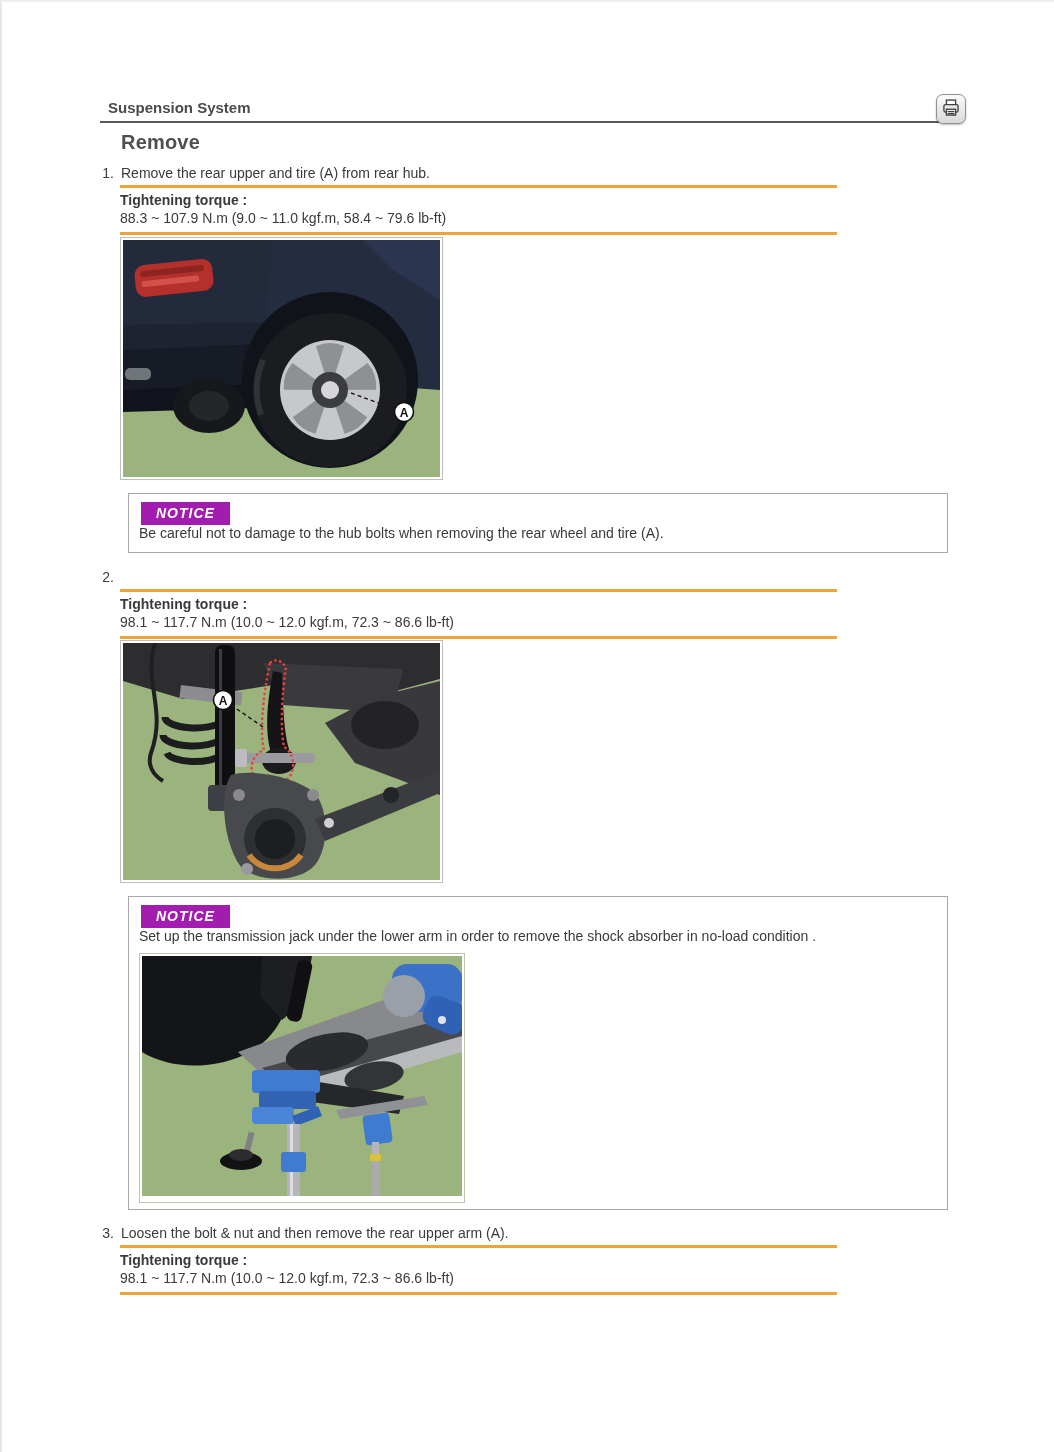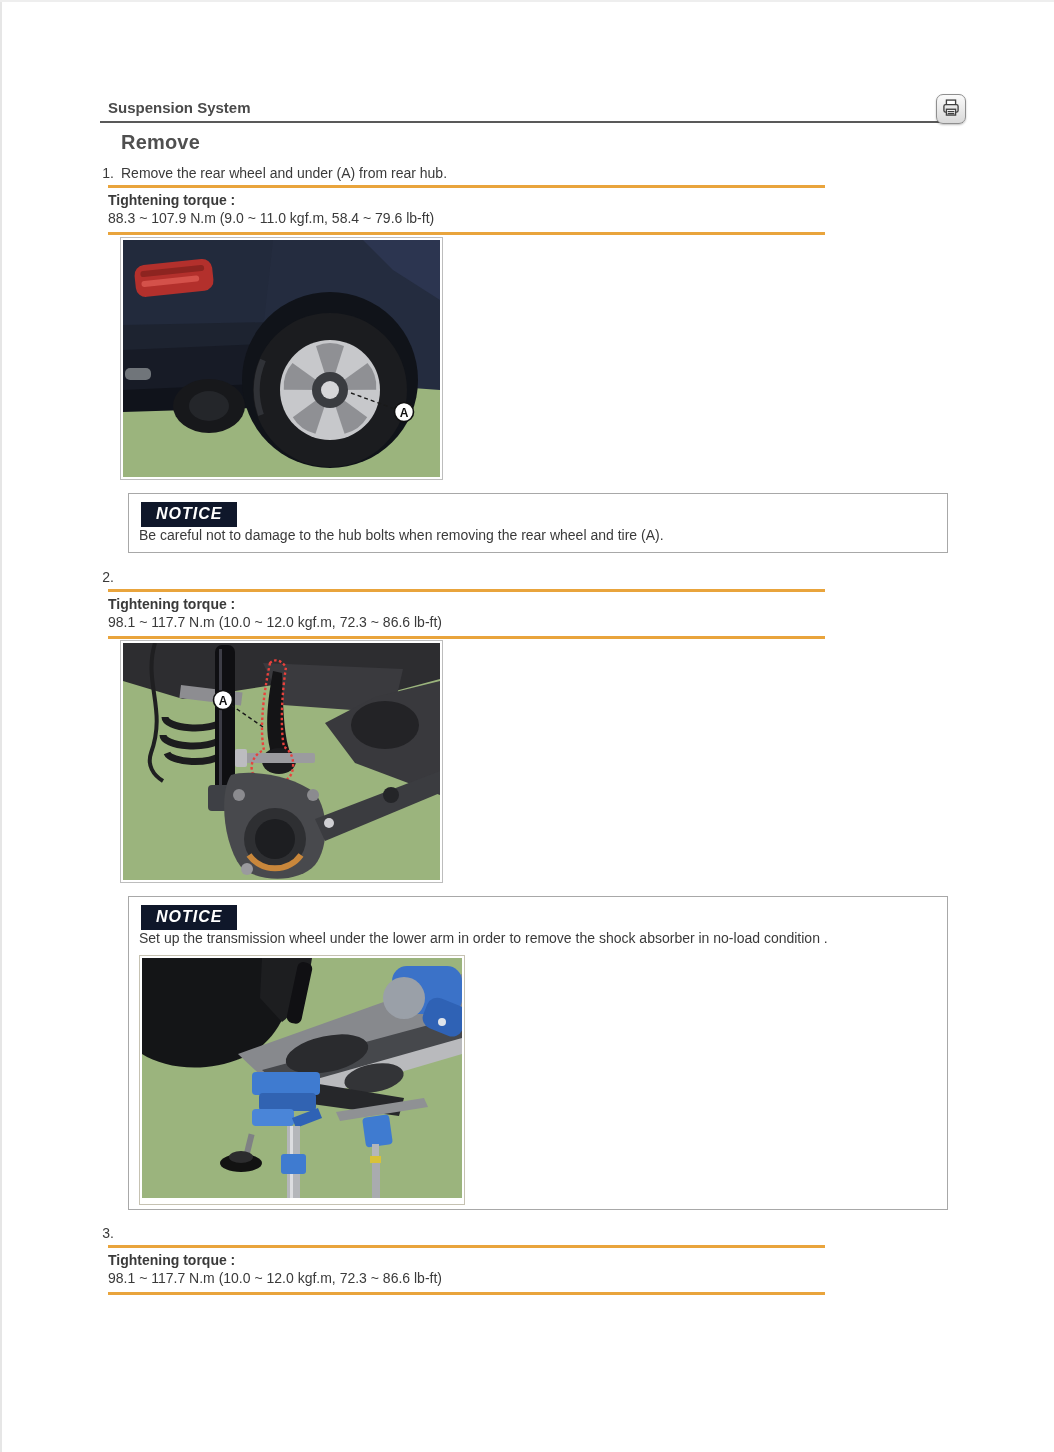--- a/index.html
+++ b/index.html
@@ -17,32 +17,32 @@
     border:1px solid #8f8f8f; border-radius:7px;
     background:linear-gradient(#fbfbfb,#d9d9d9); cursor:pointer;
     display:flex; align-items:center; justify-content:center;
     box-shadow:0 1px 2px rgba(0,0,0,0.25); }
 
   .section-title { position:absolute; left:121px; top:131px; font-size:20px; font-weight:bold; color:#4f4f4f; letter-spacing:0.2px; }
 
   .step-row { position:absolute; left:100px; width:760px; display:flex; font-size:14px; color:#3a3a3a; line-height:17px; }
   .step-num { width:14px; text-align:right; margin-right:7px; flex:none; }
 
-  .torque { position:absolute; left:108px; width:717px;
+  .torque { position:absolute; left:120px; width:717px;
     border-top:3px solid #e9a43c; border-bottom:3px solid #e9a43c;
     padding:3px 0 5px 0; }
   .torque-label { font-size:14px; font-weight:bold; color:#3a3a3a; line-height:18px; }
   .torque-value { font-size:14px; color:#3a3a3a; line-height:18px; }
 
   .figure { position:absolute; background:#fff; border:1px solid #bdbdbd; padding:2px; }
   .figure svg { display:block; }
 
   .notice { position:absolute; background:#fff; border:1px solid #a8a8a8; padding:8px 10px 9px 10px; }
-  .notice-badge { display:inline-block; background:#0f172a; color:#ffffff;
-    font-weight:bold; font-style:italic; font-size:16px; letter-spacing:1px;
+  .notice-badge { display:inline-block; background:#a21caf; color:#ffffff;
+    font-weight:bold; font-style:italic; font-size:14px; letter-spacing:1px;
     padding:3px 15px 4px 15px; margin-left:2px; }
   .notice-text { font-size:14px; color:#3a3a3a; line-height:17px; }
   .notice .figure-inner { margin-top:8px; margin-left:0px; display:inline-block;
     background:#fff; border:1px solid #c6c2b2; padding:2px; }
 
   .callout-line { stroke:#1a1a1a; stroke-width:1.4; stroke-dasharray:4,3; fill:none; }
   .callout-circle { fill:#ffffff; stroke:#111; stroke-width:1.6; }
   .callout-text { font:bold 12px "Liberation Sans", sans-serif; fill:#111; }
 </style>
 </head>
@@ -63,21 +63,21 @@
         <rect x="8" y="15.5" width="8" height="1.6" fill="#3f3f3f"></rect>
         <rect x="8" y="18" width="8" height="1.6" fill="#3f3f3f"></rect>
       </svg>
     </span>
   </button>
 
   <div class="section-title">Remove</div>
 
   <div class="step-row" style="top:165px">
     <span class="step-num">1.</span>
-    <span class="step-text">Remove the rear wheel and under (A) from rear hub.</span>
+    <span class="step-text">Remove the rear upper and tire (A) from rear hub.</span>
   </div>
 
   <div class="torque" style="top:185px">
     <div class="torque-label">Tightening torque :</div>
     <div class="torque-value">88.3 ~ 107.9 N.m (9.0 ~ 11.0 kgf.m, 58.4 ~ 79.6 lb-ft)</div>
   </div>
 
   <div class="figure" style="left:120px; top:237px;">
     <svg width="317" height="237" viewBox="0 0 317 237">
       <rect width="317" height="237" fill="#9bb47d"></rect>
@@ -192,21 +192,21 @@
       <circle cx="206" cy="180" r="5" fill="#cfcfd3"></circle>
 
       <path class="callout-line" d="M108 62 L140 84"></path>
       <circle class="callout-circle" cx="100" cy="57" r="9.5"></circle>
       <text class="callout-text" x="100" y="61.5" text-anchor="middle">A</text>
     </svg>
   </div>
 
   <div class="notice" style="left:128px; top:896px; width:820px; height:314px;">
     <span class="notice-badge">NOTICE</span>
-    <div class="notice-text">Set up the transmission wheel under the lower arm in order to remove the shock absorber in no-load condition .</div>
+    <div class="notice-text">Set up the transmission jack under the lower arm in order to remove the shock absorber in no-load condition .</div>
     <div class="figure-inner">
       <svg width="320" height="240" viewBox="0 0 320 240">
         <rect width="320" height="240" fill="#9bb47d"></rect>
 
         <path d="M0 0 H152 C152 44 140 82 100 100 C62 116 22 110 0 96 Z" fill="#141517"></path>
         <path d="M120 0 H170 C166 30 156 52 140 64 L118 40 Z" fill="#1d1e20"></path>
 
         <path d="M96 96 L320 16 L320 66 L128 126 Z" fill="#87898d"></path>
         <path d="M120 112 L320 58 L320 92 L148 136 Z" fill="#46484c"></path>
         <path d="M150 128 L320 80 L320 96 L160 143 Z" fill="#b9babd"></path>
@@ -238,19 +238,20 @@
         <rect x="222" y="158" width="27" height="30" rx="4" fill="#3f7bd0" transform="rotate(-8 235 173)"></rect>
         <rect x="230" y="186" width="7" height="16" fill="#b4b6ba"></rect>
         <rect x="228" y="198" width="11" height="7" fill="#d8c23a"></rect>
         <rect x="230" y="205" width="8" height="35" fill="#a9abaf"></rect>
       </svg>
     </div>
   </div>
 
   <div class="step-row" style="top:1225px">
     <span class="step-num">3.</span>
+    <span class="step-text">Loosen the bolt &amp; nut and then remove the rear upper arm (A).</span>
   </div>
 
   <div class="torque" style="top:1245px">
     <div class="torque-label">Tightening torque :</div>
     <div class="torque-value">98.1 ~ 117.7 N.m (10.0 ~ 12.0 kgf.m, 72.3 ~ 86.6 lb-ft)</div>
   </div>
 </div>
 
 </body></html>

